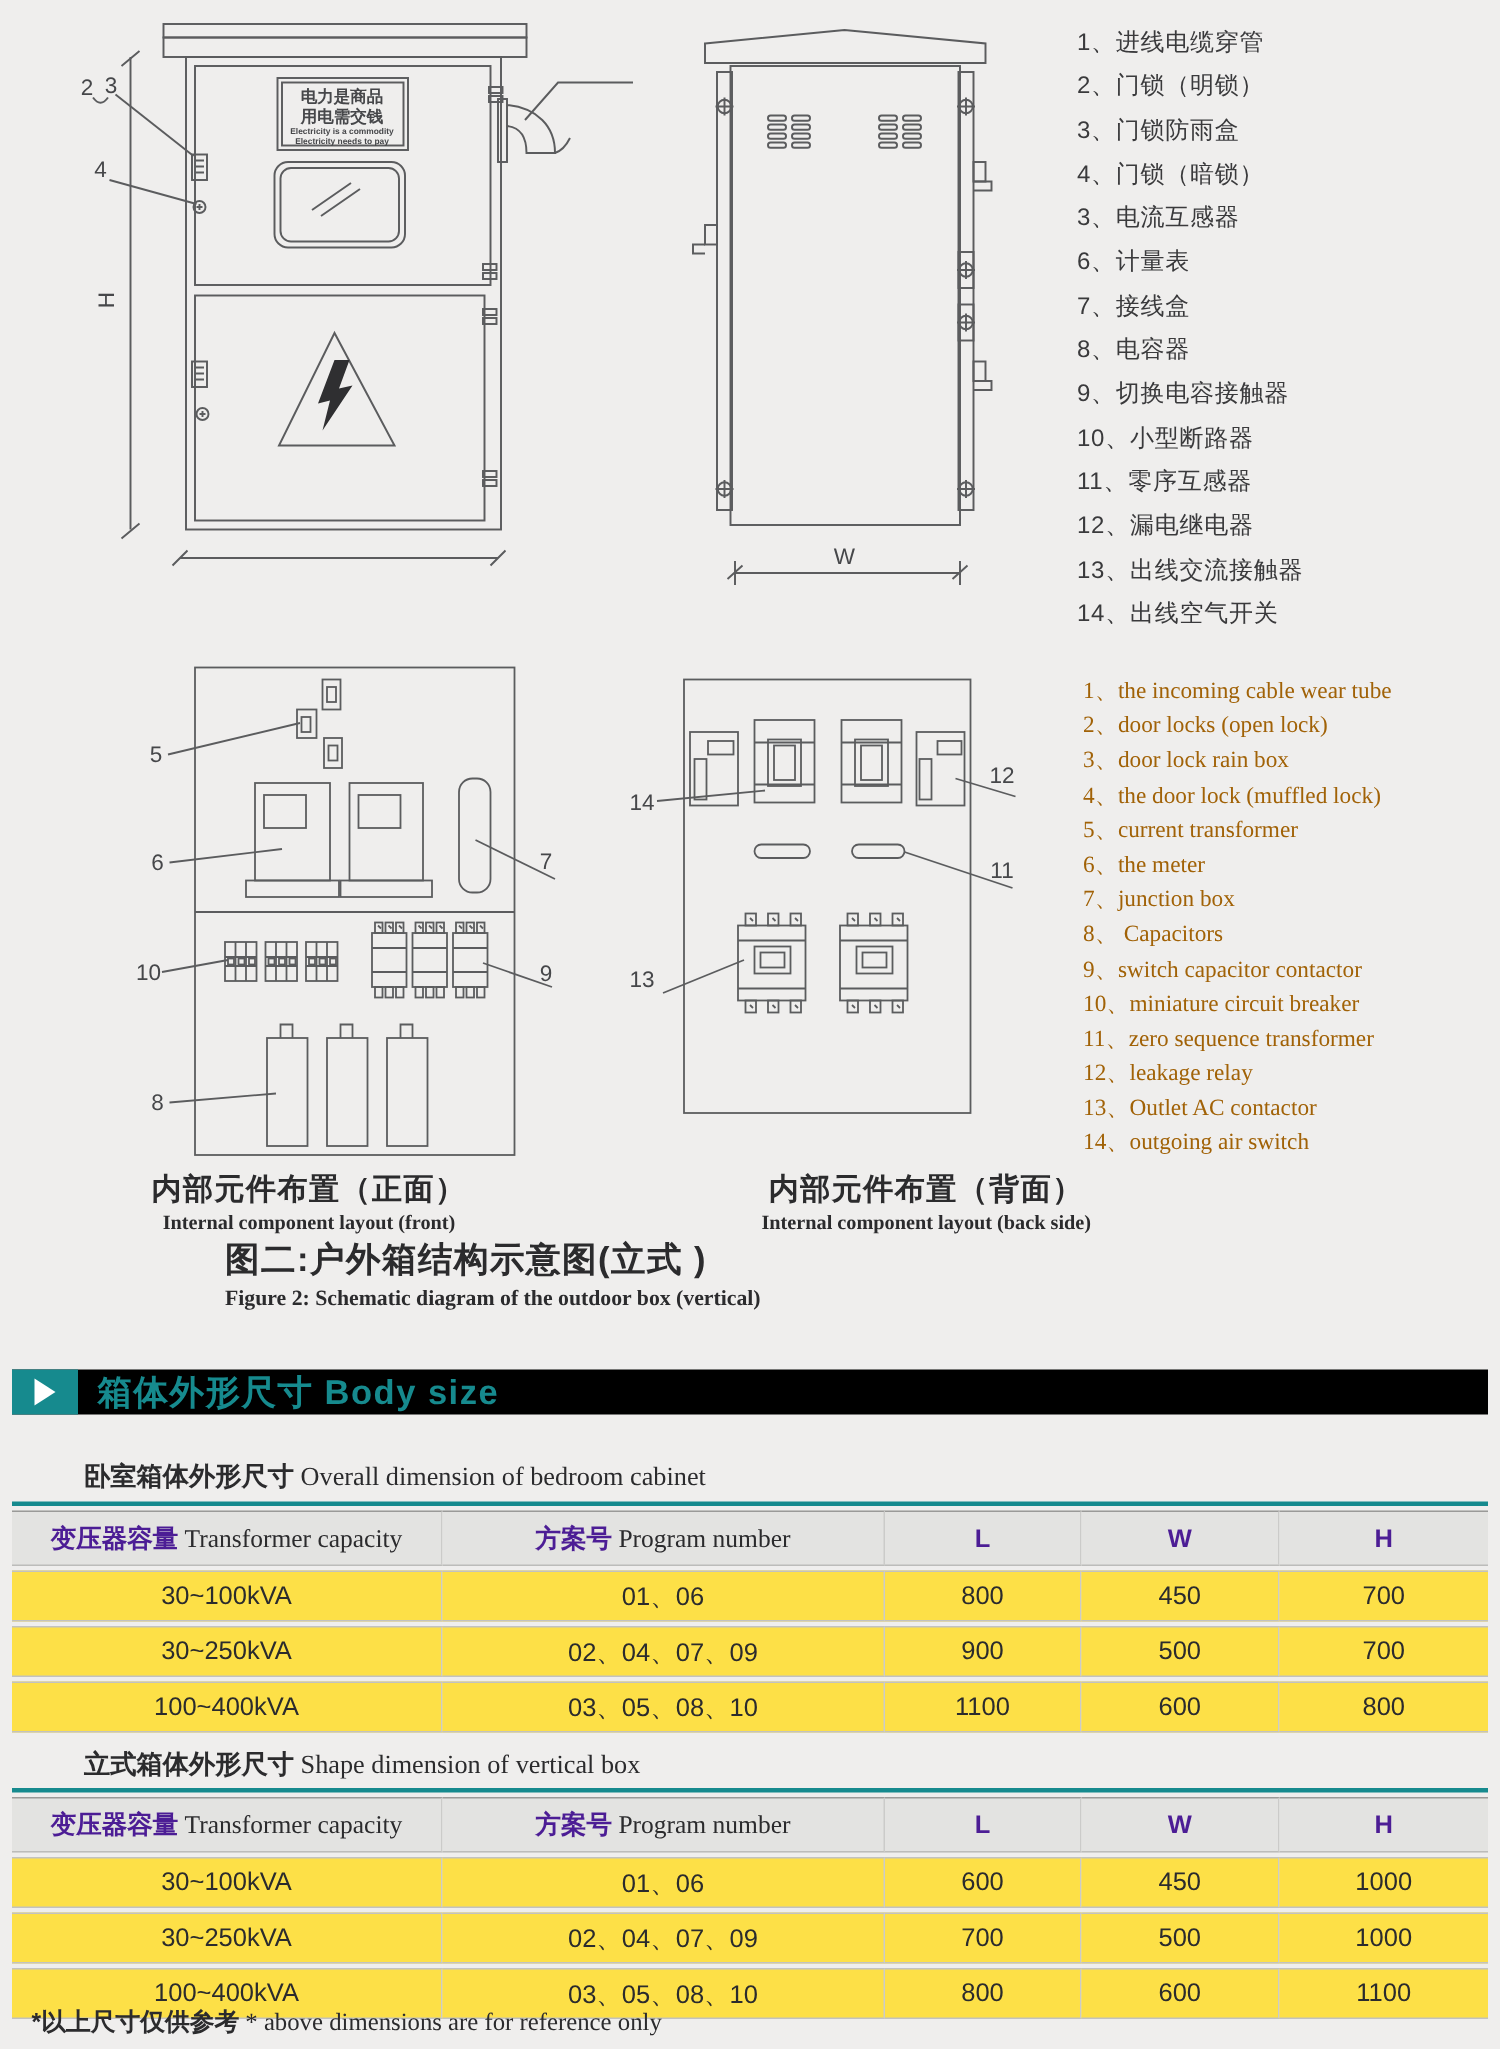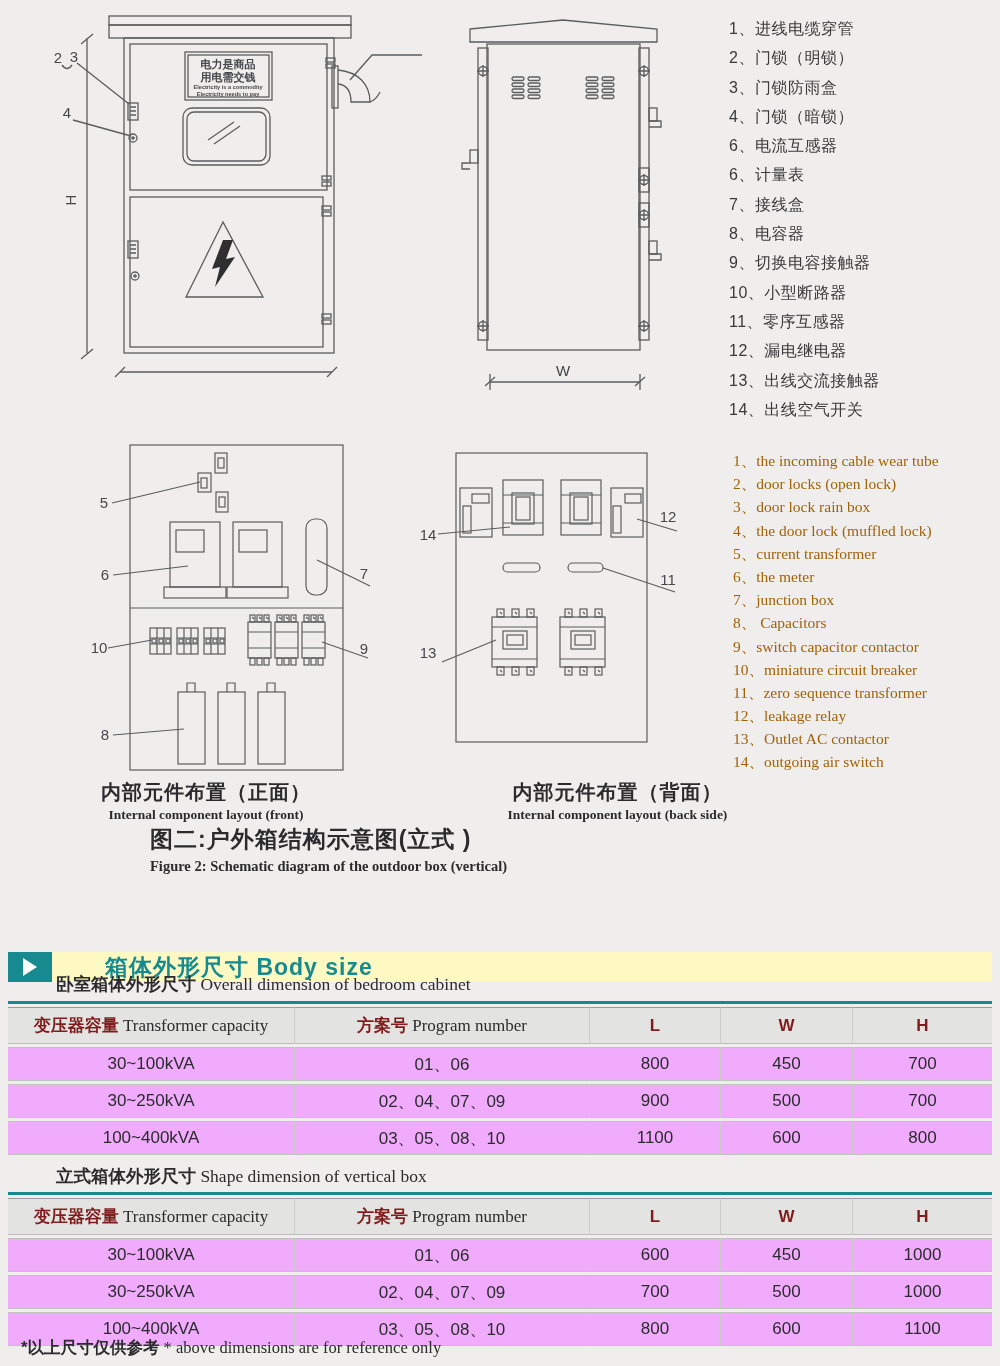--- a/index.html
+++ b/index.html
@@ -2,50 +2,50 @@
 <html><head>
 <meta charset="utf-8">
 <style>
   html,body{margin:0;padding:0;background:#e6e6e4;}
   .page{position:relative;width:1000px;height:1366px;background:#efeeed;overflow:hidden;
         font-family:"Liberation Sans",sans-serif;color:#2f2f31;}
   svg{position:absolute;overflow:visible;}
   svg text{font-family:"Liberation Sans",sans-serif;fill:#46474a;}
   .callout{font-size:15px;}
   
-  .legend{position:absolute;margin-left:11px;}
+  .legend{position:absolute;}
   .legend-cn{left:718px;top:14px;font-size:16px;font-weight:500;color:#3a3a3c;}
   .legend-cn .legend-item{height:29.3px;line-height:29.3px;white-space:nowrap;letter-spacing:.5px;}
   .legend-en{left:722px;top:449px;font-family:"Liberation Serif",serif;font-size:15.5px;color:#a16207;}
   .legend-en .legend-item{height:23.2px;line-height:23.2px;white-space:nowrap;}
   
   .caption{position:absolute;text-align:center;}
   .caption .cn{font-size:20px;font-weight:700;color:#2b2b2d;letter-spacing:1px;}
   .caption .en{font-family:"Liberation Serif",serif;font-size:13.5px;font-weight:700;color:#2b2b2d;margin-top:1px;}
   .fig-caption{position:absolute;left:150px;top:824px;width:540px;}
   .fig-caption .cn{font-size:23px;font-weight:700;color:#2b2b2d;letter-spacing:1px;}
   .fig-caption .en{font-family:"Liberation Serif",serif;font-size:14.5px;font-weight:700;color:#2b2b2d;margin-top:3px;}
   
-  .band{position:absolute;left:8px;top:952px;width:984px;height:30px;background:#fef9c3;
-        display:flex;align-items:center;gap:40px;}
+  .band{position:absolute;left:8px;top:913px;width:984px;height:30px;background:#000000;
+        display:flex;align-items:center;}
   .band .chip{width:44px;height:30px;background:#168a8e;display:flex;align-items:center;justify-content:center;flex:0 0 auto;}
   .band .tri{width:0;height:0;border-left:14px solid #ffffff;border-top:9px solid transparent;border-bottom:9px solid transparent;}
   .band .title{margin-left:13px;font-size:23px;font-weight:700;color:#168a8e;letter-spacing:1px;white-space:nowrap;}
   
   .subtitle{position:absolute;left:8px;font-size:17.5px;white-space:nowrap;}
   .subtitle .cn{font-weight:700;color:#2b2b2d;margin-left:48px;}
   .subtitle .en{font-family:"Liberation Serif",serif;color:#2b2b2d;}
   
   .dim-table{position:absolute;left:8px;width:984px;border-collapse:separate;border-spacing:0 3px;
              border-top:3px solid #168a8e;table-layout:fixed;}
   .dim-table th{background:#e3e3e1;height:33px;font-size:17px;font-weight:500;
                 border-top:1px solid #9a9a98;border-bottom:1px solid #bcbcba;text-align:center;}
-  .dim-table th .h-cn{font-weight:700;color:#7f1d1d;}
+  .dim-table th .h-cn{font-weight:700;color:#4c1d95;}
   .dim-table th .h-en{font-family:"Liberation Serif",serif;font-weight:400;color:#2b2b2d;}
-  .dim-table td{background:#f0abfc;height:30px;font-size:17px;color:#2b2b2d;text-align:center;
+  .dim-table td{background:#fde047;height:30px;font-size:17px;color:#2b2b2d;text-align:center;
                 border-top:1px solid #c2c2c0;border-bottom:1px solid #c2c2c0;}
   .dim-table th:not(:last-child),.dim-table td:not(:last-child){border-right:1px solid #cbcbc9;}
   .footnote{position:absolute;left:21px;top:1337px;font-size:16.5px;white-space:nowrap;}
   .footnote .cn{font-weight:700;color:#2b2b2d;}
   .footnote .en{font-family:"Liberation Serif",serif;color:#2b2b2d;}
 </style>
 </head>
 <body>
 
 <div class="page">
@@ -371,21 +371,21 @@
     <text class="callout" x="268" y="153" text-anchor="middle">11</text>
     <text class="callout" x="28" y="226" text-anchor="middle">13</text>
   </svg>
 
   <div class="legend legend-cn">
 
   <div class="legend-item">1、进线电缆穿管</div>
       <div class="legend-item">2、门锁（明锁）</div>
       <div class="legend-item">3、门锁防雨盒</div>
       <div class="legend-item">4、门锁（暗锁）</div>
-      <div class="legend-item">6、电流互感器</div>
+      <div class="legend-item">3、电流互感器</div>
       <div class="legend-item">6、计量表</div>
       <div class="legend-item">7、接线盒</div>
       <div class="legend-item">8、电容器</div>
       <div class="legend-item">9、切换电容接触器</div>
       <div class="legend-item">10、小型断路器</div>
       <div class="legend-item">11、零序互感器</div>
       <div class="legend-item">12、漏电继电器</div>
       <div class="legend-item">13、出线交流接触器</div>
       <div class="legend-item">14、出线空气开关</div>
     </div>

